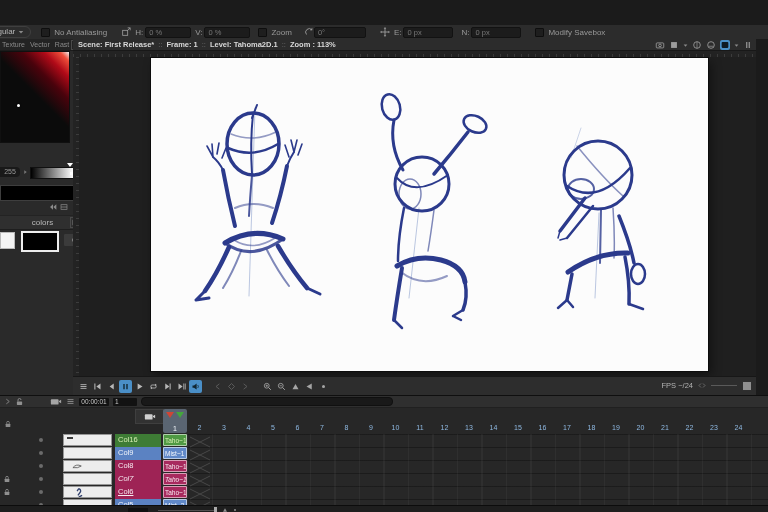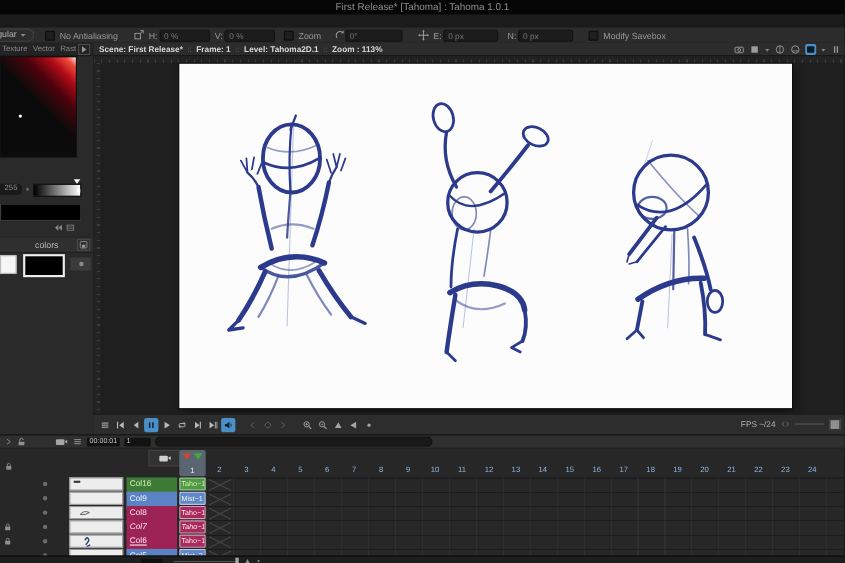--- a/index.html
+++ b/index.html
@@ -54,21 +54,21 @@
              text-align:center;color:#b8b8b8}
   .colorshdr-btn{position:absolute;right:3px;top:178px;width:10px;height:9px;border:1px solid #4a4a4a;
                  display:grid;place-items:center;color:#999}
   .sw-part{position:absolute;left:0;top:193px;width:13px;height:15px;background:#f5f5f5;border:1px solid #bbb}
   .sw-big{position:absolute;left:21px;top:192px;width:34px;height:17px;background:#000;border:2px solid #ededed}
   .sw-btn{position:absolute;left:63px;top:194px;width:19px;height:12px;background:#3b3b3b;border:1px solid #2a2a2a;
           border-radius:2px;display:grid;place-items:center}
   .sw-btn i{width:4px;height:4px;border-radius:50%;background:#8a8a8a}
 
   
-  .viewer{position:absolute;left:85px;top:39px;width:683px;height:356px;background:#1f1f1f}
+  .viewer{position:absolute;left:73px;top:39px;width:683px;height:356px;background:#1f1f1f}
   .statusbar{position:absolute;left:0;top:0;width:683px;height:12px;background:#2c2c2c;border-bottom:1px solid #181818;
              display:flex;align-items:center;gap:4px;padding-left:5px;font-size:7.5px;box-sizing:border-box}
   .st-strong{color:#d9d9d9;font-weight:bold;white-space:nowrap}
   .st-sep{color:#6f6f6f}
   .viewicons{position:absolute;right:3px;top:1px;display:flex;gap:4px;align-items:center;height:10px}
   .vicon{width:10px;height:10px;color:#9d9d9d}
   .vicon.active{background:#4a8fc7;border-radius:2px;color:#0e1a24}
   .vcaret{width:5px;height:5px;color:#8a8a8a}
   .hruler{position:absolute;left:0;top:12px;width:683px;height:6px;background:#232323;
           background-image:repeating-linear-gradient(to right,#3c3c3c 0 1px,transparent 1px 7px);
@@ -131,23 +131,20 @@
   .bs-box{position:absolute;left:128px;top:2px;width:20px;height:4px;background:#101010}
   .bs-groove{position:absolute;left:158px;top:4px;width:58px;height:1px;background:#505050}
   .bs-handle{position:absolute;left:214px;top:1px;width:3px;height:6px;background:#aaa}
   .bs-icn{position:absolute;top:1px;width:6px;height:6px;color:#8f8f8f}
 </style>
 </head>
 <body>
 
 <div id="stage" style="--ink: #2b3a8c; --ink-light: #aab9da;">
 
-  <div class="titlebar">
-    <span>First Release* [Tahoma] : Tahoma 1.0.1</span>
-  </div>
 
 
   <div class="toolbar">
     <span class="dd">
       <span>ngular</span>
       <span class="caret icn">
           <svg viewBox="0 0 8 8">
             <path d="M1 2.5L4 6L7 2.5z" fill="currentColor"></path>
           </svg>
         </span>

